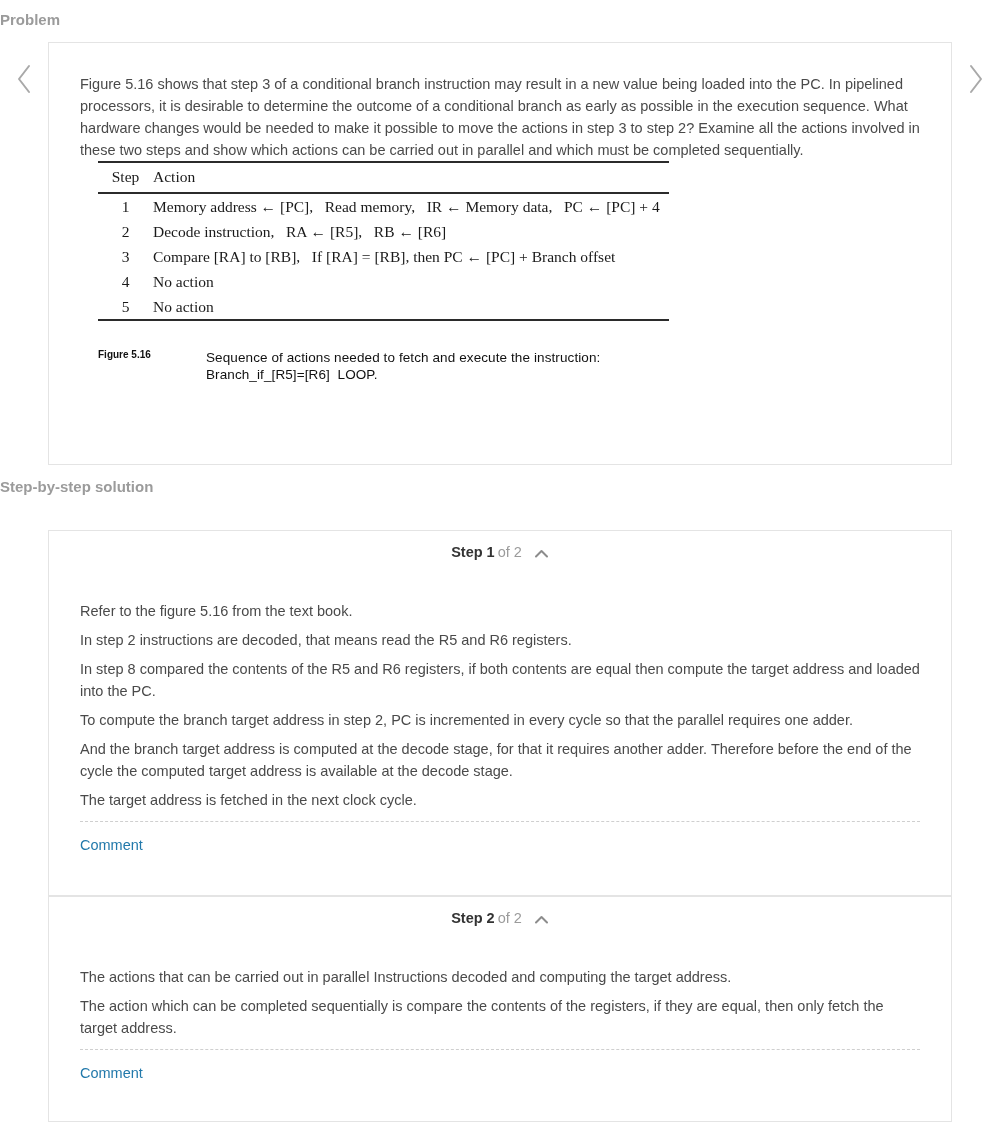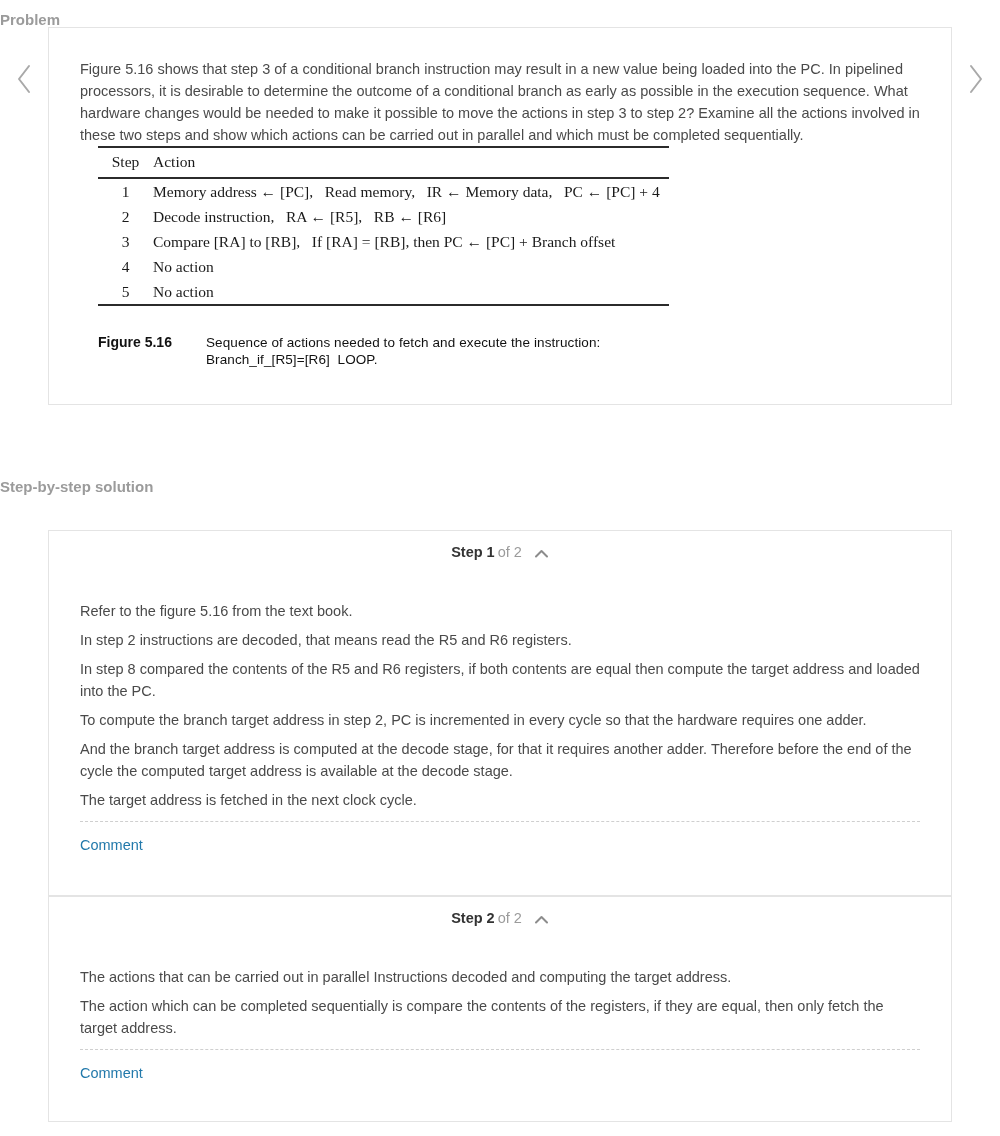--- a/index.html
+++ b/index.html
@@ -23,21 +23,21 @@
   .problem-heading { top: 11px; }
   .solution-heading { top: 478px; }
 
   .card {
     position: absolute;
     left: 48px;
     width: 904px;
     background: #fff;
     border: 1px solid #e4e4e4;
   }
-  .problem-card { top: 27px; height: 378px; padding: 30px 31px 0; }
+  .problem-card { top: 42px; height: 423px; padding: 30px 31px 0; }
 
   .nav-arrow {
     position: absolute;
     top: 61px;
     width: 24px;
     height: 36px;
     cursor: pointer;
     display: flex;
     align-items: center;
     justify-content: center;
@@ -77,21 +77,21 @@
     vertical-align: top;
   }
   .col-step { width: 55px; text-align: center !important; }
   td.cell-step { text-align: center; }
 
   .figure-caption { display: flex; margin-top: 28px; }
   .figure-label {
     width: 108px;
     flex: 0 0 108px;
     font-weight: 700;
-    font-size: 14px;
+    font-size: 10px;
     color: #111;
   }
   .figure-caption-text {
     font-size: 13.5px;
     line-height: 17px;
     color: #111;
     letter-spacing: 0.1px;
   }
 
   .step1-card { top: 530px; height: 366px; }
@@ -198,21 +198,21 @@
     <div class="step-header">
       <span class="step-label">Step 1</span><span class="step-of">of 2</span>
       <svg class="chevron-up-svg" width="15" height="9" viewBox="0 0 15 9">
         <polyline points="2,7.5 7.5,2 13,7.5" fill="none" stroke="#8c8c8c" stroke-width="2" stroke-linecap="round" stroke-linejoin="round"></polyline>
       </svg>
     </div>
     <div class="step-content">
       <p>Refer to the figure 5.16 from the text book.</p>
       <p>In step 2 instructions are decoded, that means read the R5 and R6 registers.</p>
       <p>In step 8 compared the contents of the R5 and R6 registers, if both contents are equal then compute the target address and loaded into the PC.</p>
-      <p>To compute the branch target address in step 2, PC is incremented in every cycle so that the hardware requires one adder.</p>
+      <p>To compute the branch target address in step 2, PC is incremented in every cycle so that the parallel requires one adder.</p>
       <p>And the branch target address is computed at the decode stage, for that it requires another adder. Therefore before the end of the cycle the computed target address is available at the decode stage.</p>
       <p>The target address is fetched in the next clock cycle.</p>
     </div>
     <div class="dashed-divider"></div>
     <a class="comment-link">Comment</a>
   </div>
 
   <div class="card step-card step2-card">
     <div class="step-header">
       <span class="step-label">Step 2</span><span class="step-of">of 2</span>

